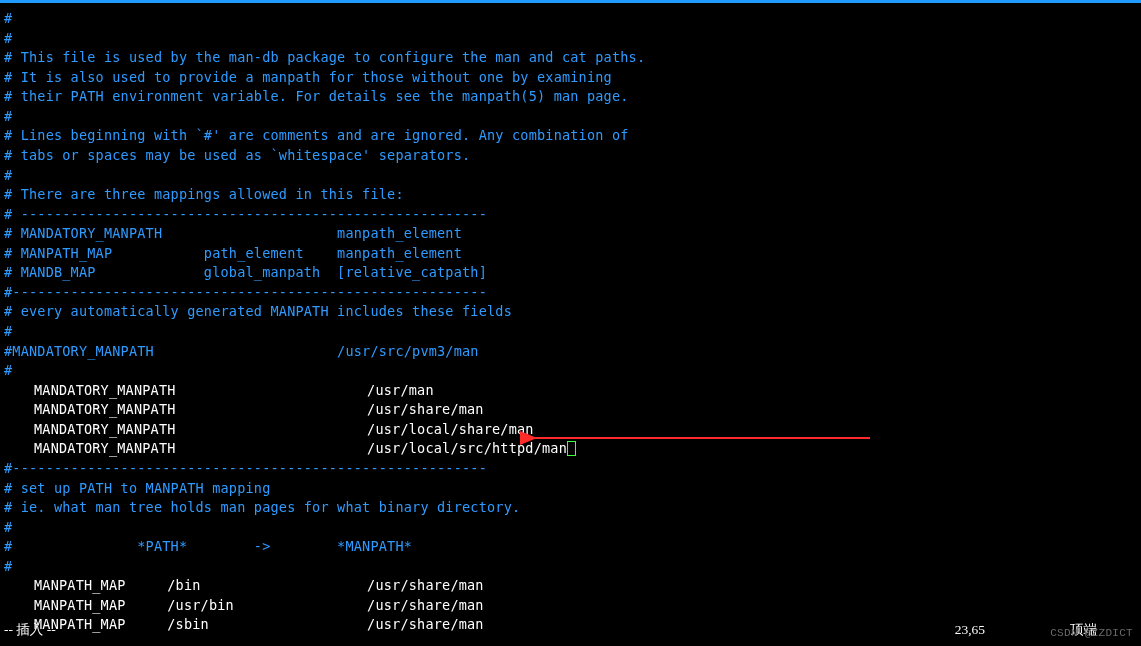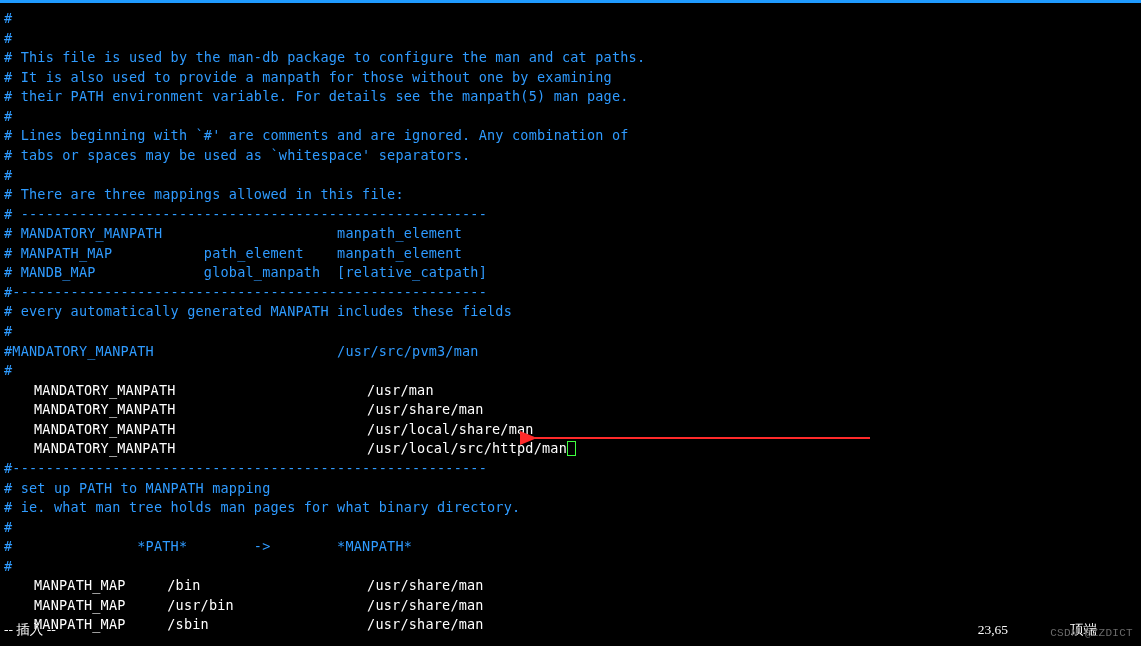--- a/index.html
+++ b/index.html
@@ -48,21 +48,21 @@
     left: 4px;
     right: 4px;
     color: #ffffff;
     font-family: Liberation Serif, serif;
     font-size: 13.5px;
     display: flex;
     justify-content: space-between;
   }
   .status-right {
     display: flex;
-    gap: 62px;
+    gap: 85px;
     padding-right: 40px;
   }
   .watermark {
     position: absolute;
     bottom: 4px;
     right: 8px;
     color: #6a6a6a;
     font-size: 11px;
     font-family: Liberation Mono, monospace;
     letter-spacing: 0.3px;

